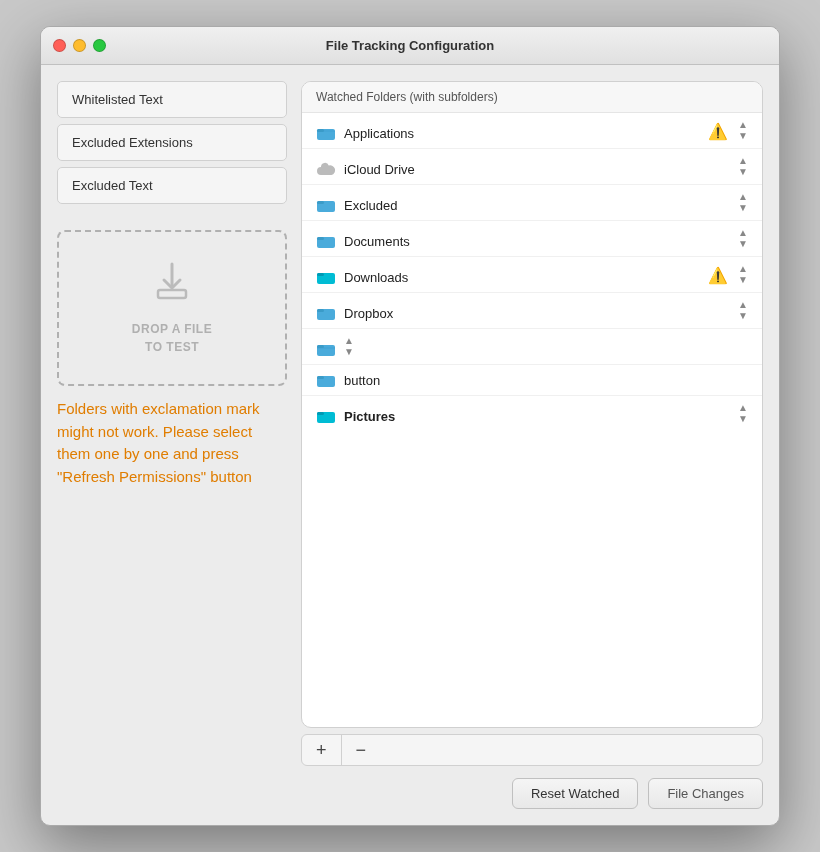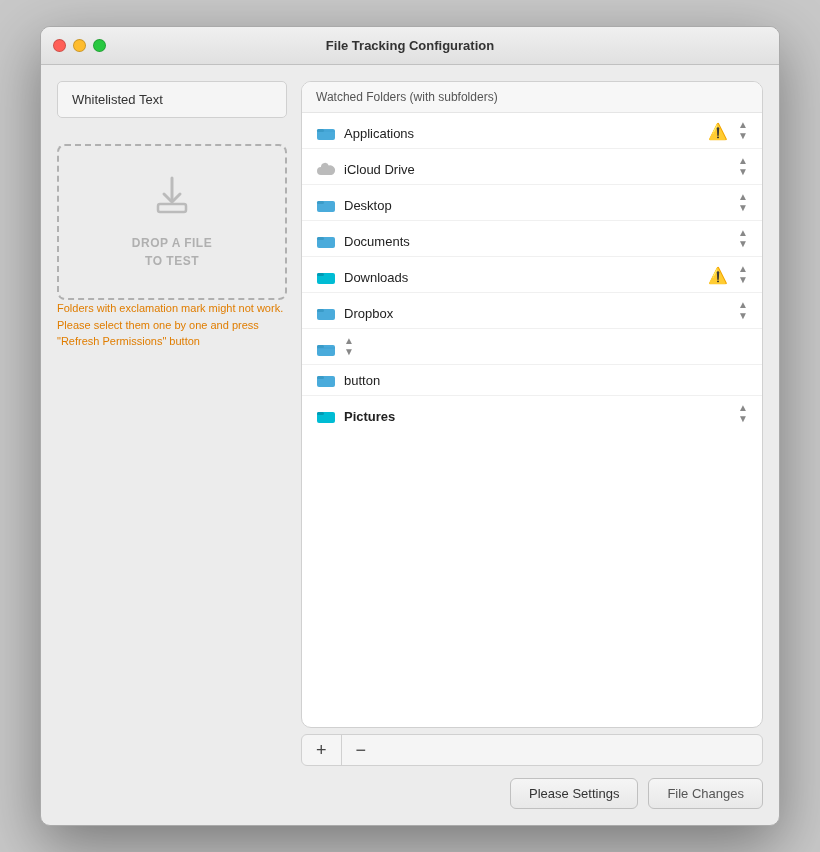--- a/index.html
+++ b/index.html
@@ -93,22 +93,22 @@
     }
     .drop-text {
       font-size: 12px;
       font-weight: 700;
       color: #b0b0b0;
       text-align: center;
       letter-spacing: 0.5px;
       line-height: 1.5;
     }
     .warning-text {
-      margin-top: 0;
-      font-size: 11px;
+      margin-top: 12px;
+      font-size: 15px;
       color: #e07d00;
       line-height: 1.5;
     }
     
     .right-panel {
       flex: 1;
       display: flex;
       flex-direction: column;
     }
     .folders-box {
@@ -225,20 +225,26 @@
     </div>
     <span class="title-text">File Tracking Configuration</span>
   </div>
 
   <div class="content">
 
     <div class="left-panel">
 
       <div class="nav-item">
         <span>Whitelisted Text</span>
+      </div>
+      <div class="nav-item">
+        <span>Excluded Extensions</span>
+      </div>
+      <div class="nav-item">
+        <span>Excluded Text</span>
       </div>
 
       <div class="drop-zone">
         <div style="font-size:34px; color:#bbb;">
           
           <svg width="44" height="44" viewBox="0 0 44 44" fill="none" xmlns="http://www.w3.org/2000/svg">
             <path d="M22 4 L22 26" stroke="#bbb" stroke-width="3" stroke-linecap="round"></path>
             <path d="M14 20 L22 28 L30 20" stroke="#bbb" stroke-width="3" stroke-linecap="round" stroke-linejoin="round" fill="none"></path>
             <rect x="8" y="30" width="28" height="8" rx="2" stroke="#bbb" stroke-width="2.5" fill="none"></rect>
           </svg>
@@ -286,21 +292,21 @@
             </div>
           </div>
 
           <div class="folder-row">
             <div class="folder-icon icon-blue">
               <svg width="20" height="16" viewBox="0 0 20 16" fill="none">
                   <rect x="1" y="4" width="18" height="11" rx="2" fill="#4aabdb"></rect>
                   <rect x="1" y="4" width="7" height="3" rx="1.5" fill="#3a9bc8"></rect>
                 </svg>
             </div>
-            <div class="folder-name">Desktop</div>
+            <div class="folder-name">Excluded</div>
             <div class="folder-stepper">
               <span>▲</span>
               <span>▼</span>
             </div>
           </div>
 
           <div class="folder-row">
             <div class="folder-icon icon-blue">
               <svg width="20" height="16" viewBox="0 0 20 16" fill="none">
                   <rect x="1" y="4" width="18" height="11" rx="2" fill="#4aabdb"></rect>
@@ -383,19 +389,19 @@
 
         </div>
       </div>
 
       <div class="bottom-toolbar">
         <button class="tb-add">+</button>
         <button class="tb-remove">−</button>
       </div>
 
       <div class="action-buttons">
-        <button class="btn">Please Settings</button>
+        <button class="btn">Reset Watched</button>
         <button class="btn btn-apply">File Changes</button>
       </div>
     </div>
 
   </div>
 </div>
 
 </body></html>

